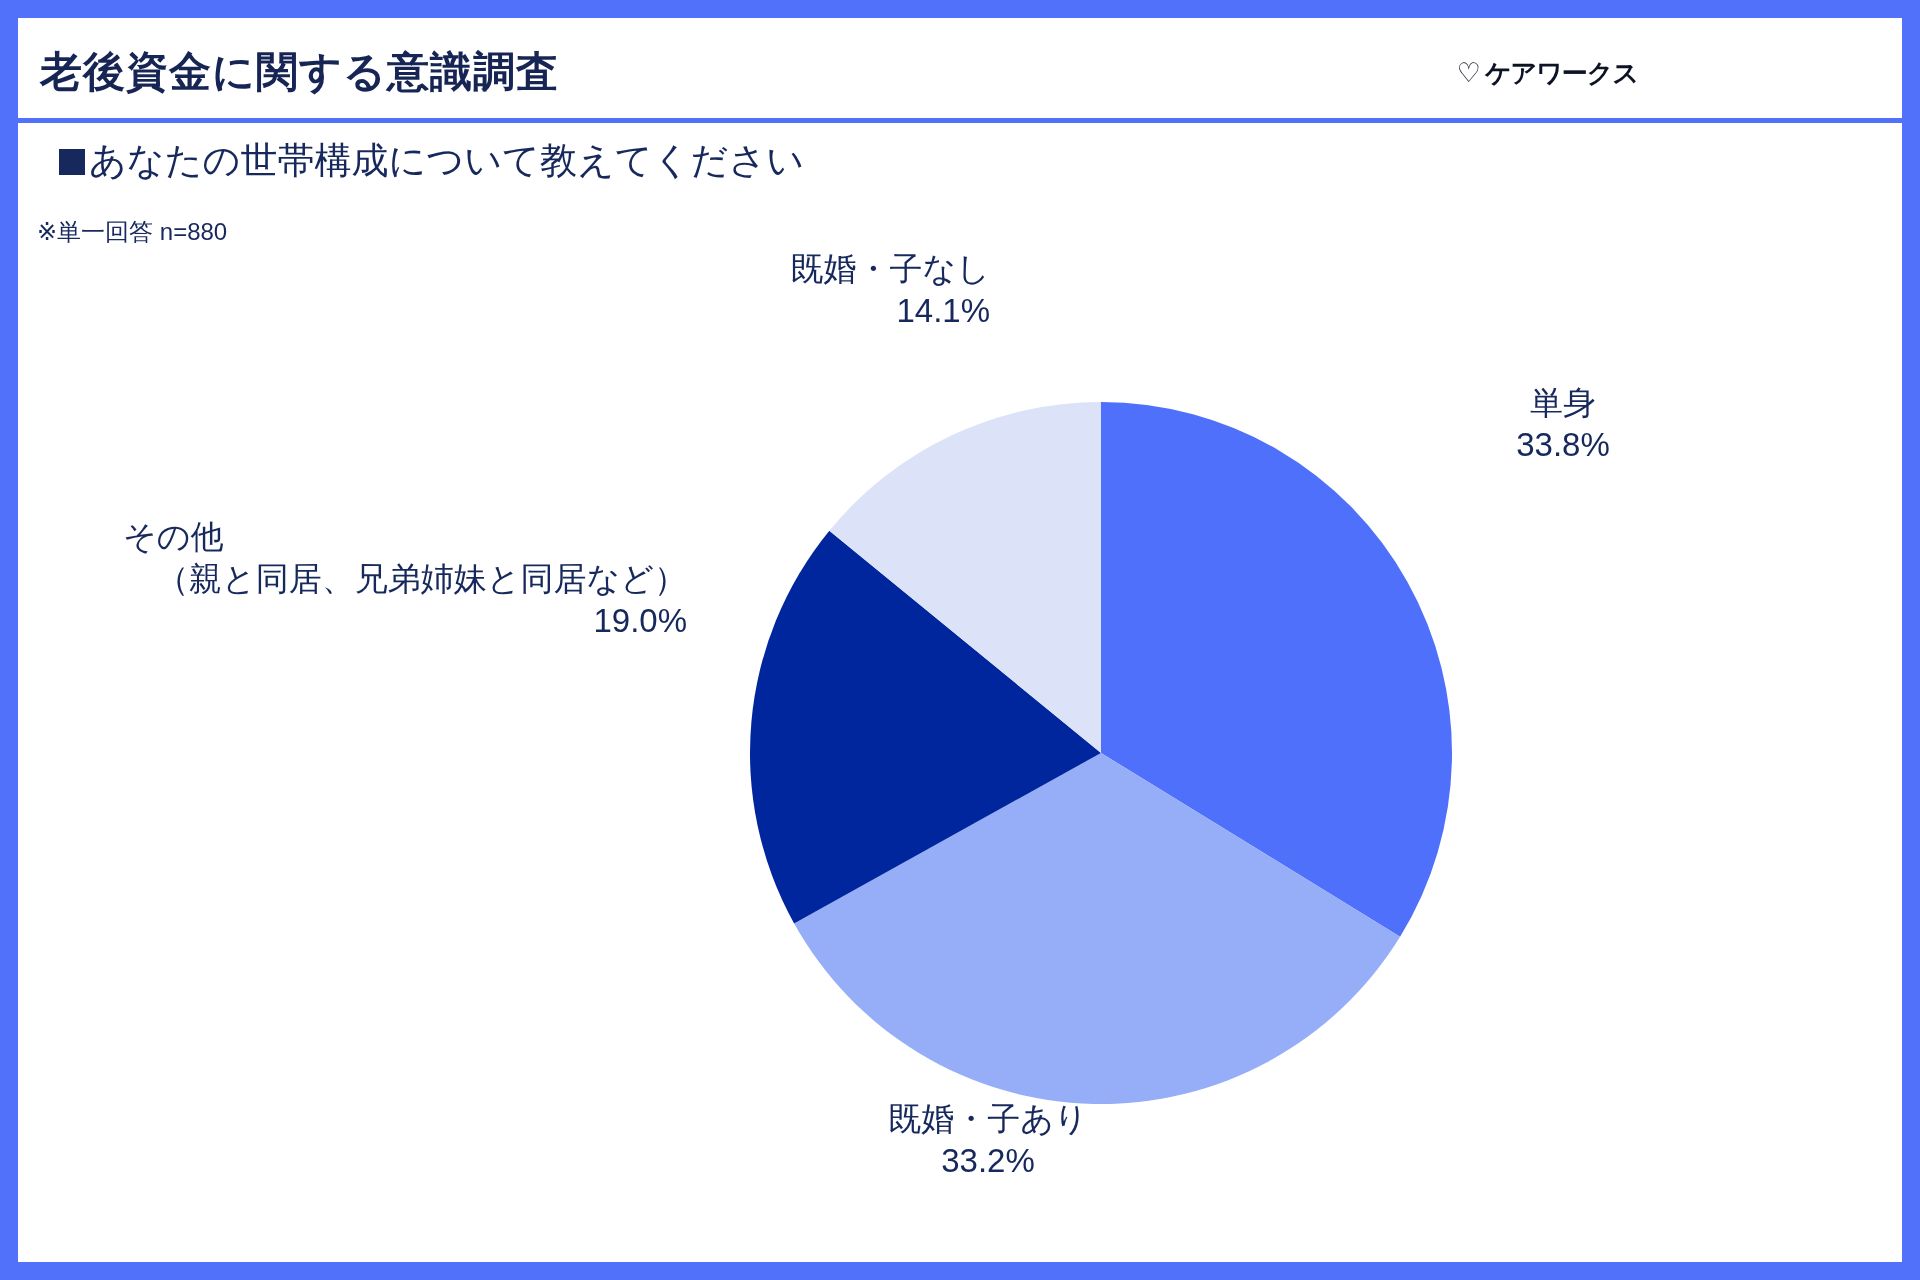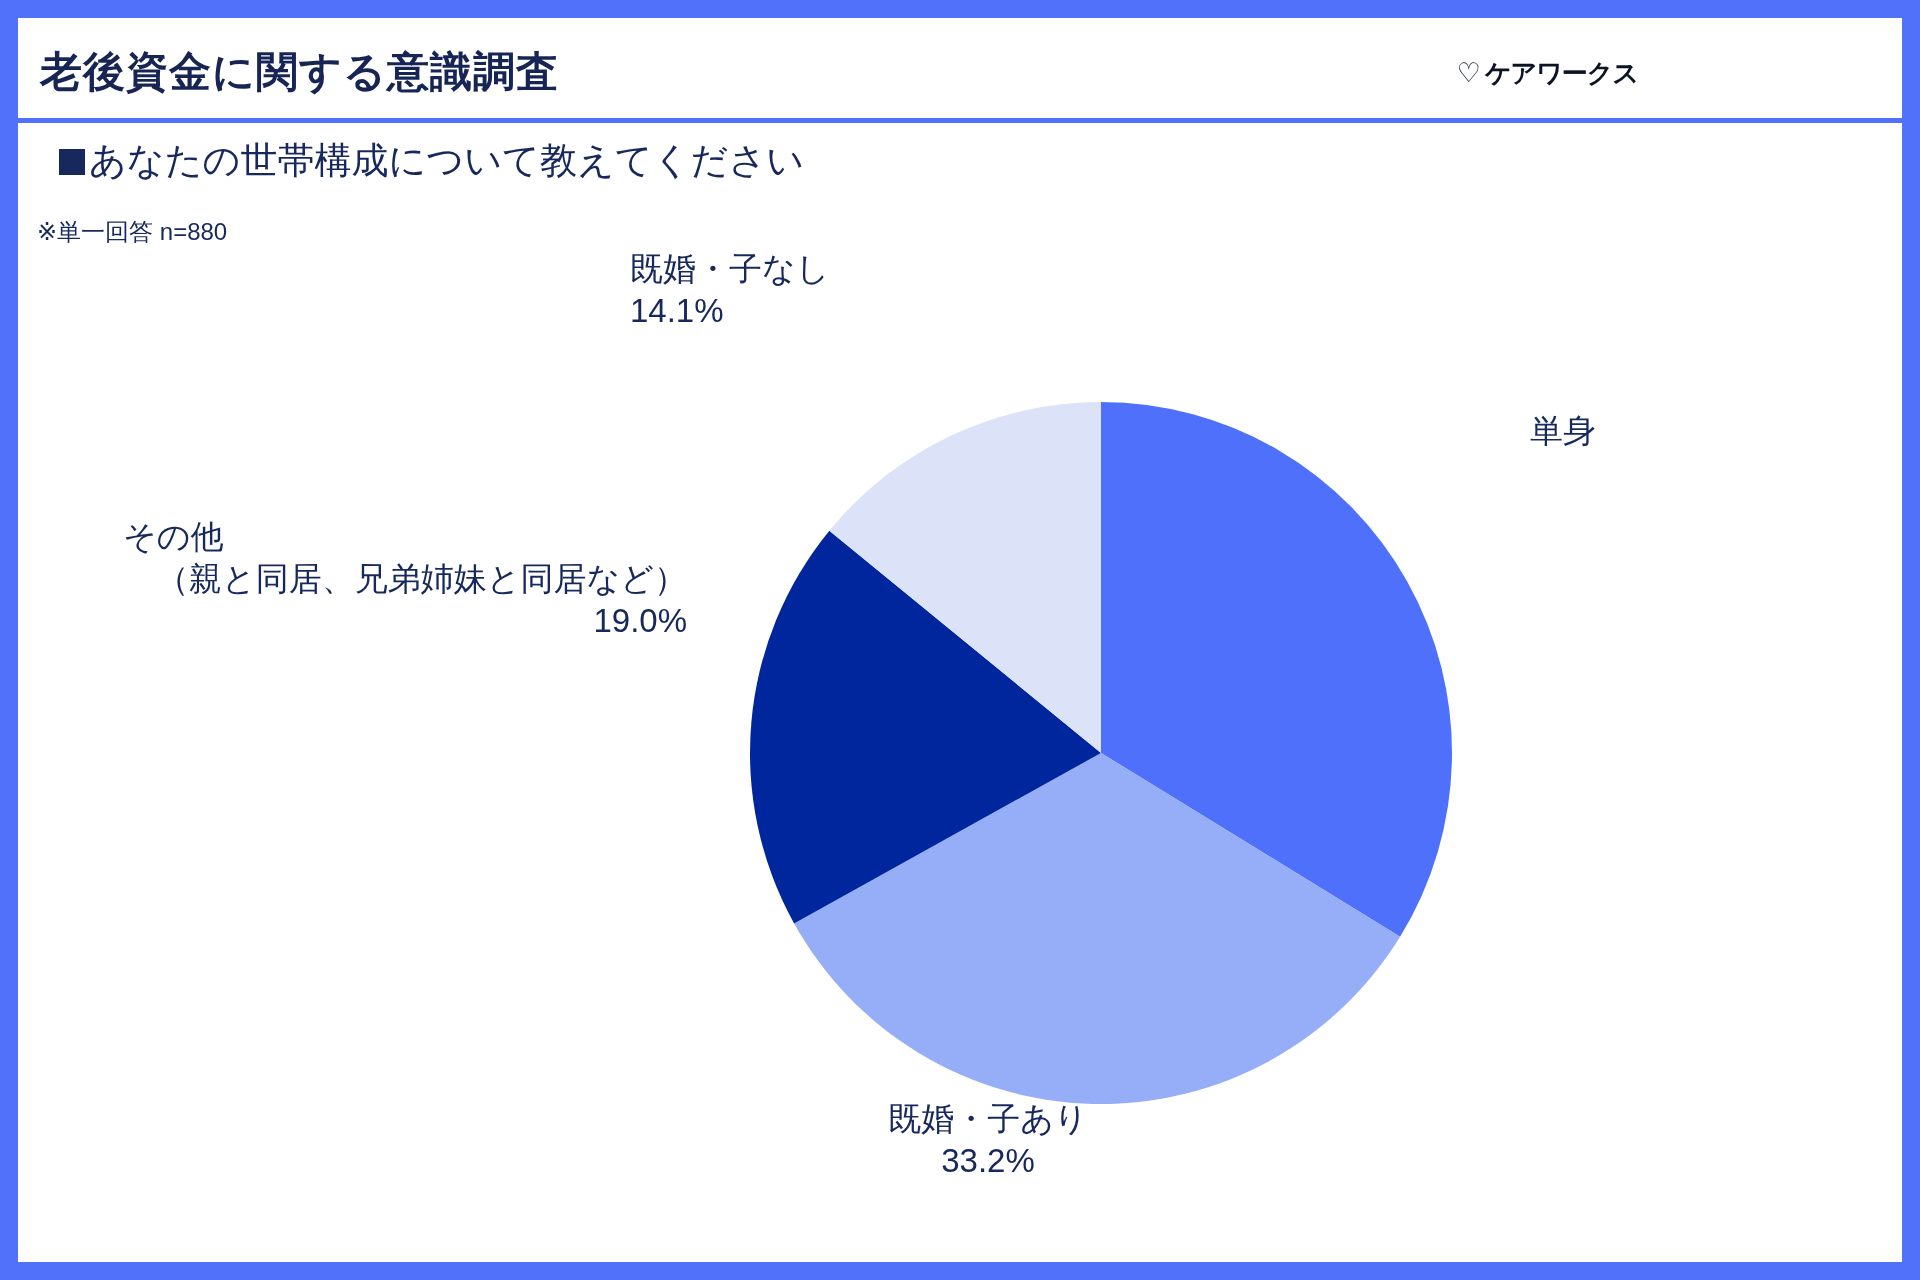--- a/index.html
+++ b/index.html
@@ -60,22 +60,22 @@
     position:absolute;left:0;top:230px;width:1884px;height:1010px;
   }
   #pie-svg{
     position:absolute;left:718px;top:140px;
   }
   .pie-label{
     position:absolute;color:#16285c;font-size:33px;line-height:1.27;
     white-space:nowrap;
   }
   .pie-label .pct{display:block;}
-  #label-kikon-konashi{left:612px;top:0px;text-align:left;width:360px;}
-  #label-tanshin{left:1420px;top:162px;text-align:center;width:250px;}
+  #label-kikon-konashi{left:612px;top:0px;text-align:right;width:360px;}
+  #label-tanshin{left:1420px;top:134px;text-align:center;width:250px;}
   #label-sonota{left:89px;top:268px;text-align:right;width:580px;}
   #label-sonota .l1{display:block;text-align:left;padding-left:16px;}
   #label-sonota .l2{display:block;text-align:right;}
   #label-sonota .pct{display:block;text-align:right;}
   #label-kikon-koari{left:790px;top:850px;text-align:center;width:360px;}
 </style>
 </head>
 <body>
 
 <div id="slide">
@@ -107,20 +107,21 @@
       <path d="M 365 365 L 93.35 142.73 A 351 351 0 0 1 365.00 14.00 Z" fill="#DCE3F8"></path>
     </svg>
 
     <div class="pie-label" id="label-kikon-konashi">
       <span>既婚・子なし</span>
       <span class="pct">14.1%</span>
     </div>
 
     <div class="pie-label" id="label-tanshin">
       <span>単身</span>
+      <span class="pct">33.8%</span>
     </div>
 
     <div class="pie-label" id="label-sonota">
       <span class="l1">その他</span>
       <span class="l2">（親と同居、兄弟姉妹と同居など）</span>
       <span class="pct">19.0%</span>
     </div>
 
     <div class="pie-label" id="label-kikon-koari">
       <span>既婚・子あり</span>

